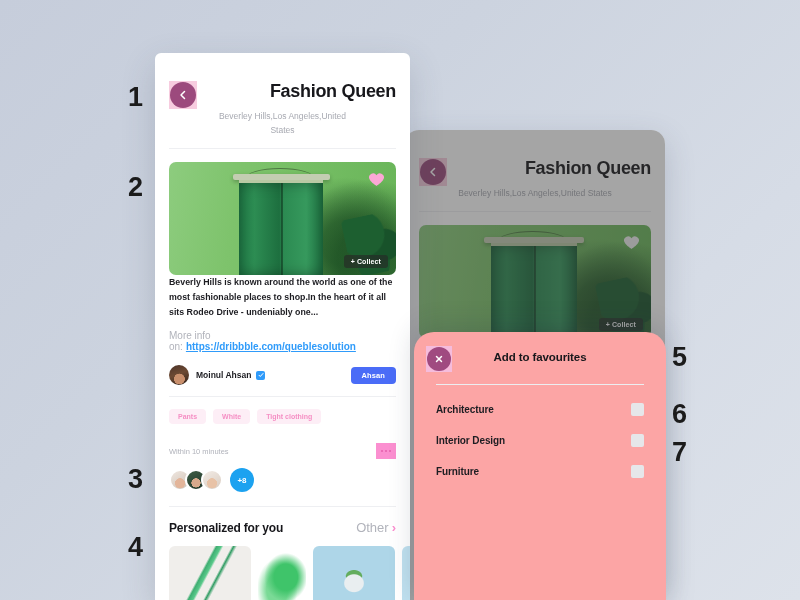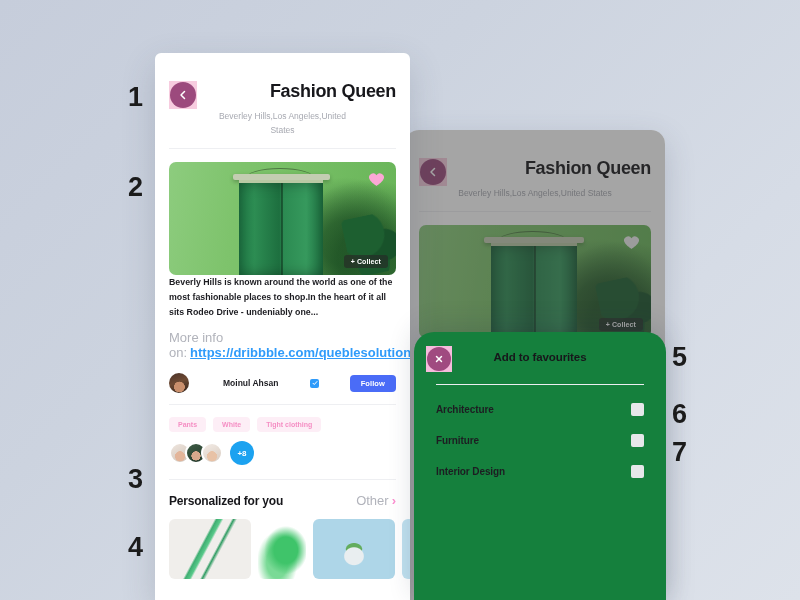--- a/index.html
+++ b/index.html
@@ -114,29 +114,29 @@
     background: rgba(38,38,38,.62); color: #fff;
     font-size: 7px; font-weight: 700; padding: 3px 7px; border-radius: 3px;
     letter-spacing: .1px;
   }
 
   
   .date { font-size: 7.5px; color: #b1b3bb; margin: 13px 0 7px; }
   .body-copy {
     font-size: 8.8px; font-weight: 700; color: #1d1d22; line-height: 1.72;
   }
-  .more-row { margin-top: 10px; font-size: 13px; color: #b1b3bb; }
+  .more-row { margin-top: 10px; font-size: 10px; color: #b1b3bb; }
   .more-link {
     color: #2f9bfa; font-weight: 700; text-decoration: underline;
     margin-left: 3px;
   }
 
   
   .author {
-    display: flex; align-items: center; margin-top: 13px; gap: 27px;
+    display: flex; align-items: center; margin-top: 13px;
   }
   .avatar-img {
     width: 20px; height: 20px; border-radius: 50%; flex: 0 0 auto;
     background:
       radial-gradient(circle at 52% 70%, #c98f6c 0 30%, transparent 32%),
       linear-gradient(160deg,#4a3128 0%,#6d4a33 45%,#2e2019 100%);
   }
   .author-name {
     font-size: 8.5px; font-weight: 700; color: #1d1d22; margin-left: 7px;
   }
@@ -212,21 +212,21 @@
     background:
       radial-gradient(ellipse at 50% 62%, #e9eef0 0 16%, transparent 18%),
       radial-gradient(ellipse at 50% 50%, #63ad5e 0 13%, transparent 15%),
       #aed6e8;
   }
   .card-d { width: 30px; background: #bfe0ef; }
 
   
   #modal {
     position: absolute; left: 414px; top: 332px; width: 252px; height: 268px;
-    background: #15803d; border-radius: 20px 20px 0 0;
+    background: #fca5a5; border-radius: 20px 20px 0 0;
     box-shadow: 0 -6px 26px rgba(40,50,70,.18);
     overflow: hidden;
   }
   .modal-hdr { position: relative; height: 52px; }
   .close-sq {
     position: absolute; left: 12px; top: 14px;
     width: 26px; height: 26px; background: #f5bcdc;
     display: flex; align-items: center; justify-content: center;
   }
   .close-circle {
@@ -325,30 +325,38 @@
       </div>
 
       <div class="author">
         <div class="avatar-img"></div>
         <div class="author-name">Moinul Ahsan</div>
         <span class="verified">
           <svg viewBox="0 0 24 24" fill="none" stroke="#fff" stroke-width="4" stroke-linecap="round" stroke-linejoin="round">
               <polyline points="4 13 9 18 20 6"></polyline>
             </svg>
         </span>
-        <button class="follow-btn">Follow</button>
+        <button class="follow-btn">Ahsan</button>
       </div>
       <div class="rule2"></div>
 
       <div class="tags">
         <span class="tag">Pants</span>
         <span class="tag">White</span>
         <span class="tag">Tight clothing</span>
       </div>
 
+      <div class="within-row">
+        <span class="within-label">Within 10 minutes</span>
+        <span class="dots-btn">
+            <i></i>
+            <i></i>
+            <i></i>
+          </span>
+      </div>
       <div class="stack">
         <div class="st-av st1"></div>
         <div class="st-av st2"></div>
         <div class="st-av st3"></div>
         <div class="plus-more">+8</div>
       </div>
       <div class="rule3"></div>
 
       <div class="pers-row">
         <span class="pers-title">Personalized for you</span>
@@ -382,26 +390,26 @@
 
 
 
 
     <div class="fav-item">
       <span class="fav-label">Architecture</span>
       <span class="cb cb-off"></span>
     </div>
 
     <div class="fav-item">
+      <span class="fav-label">Interior Design</span>
+      <span class="cb cb-off"></span>
+    </div>
+
+    <div class="fav-item">
       <span class="fav-label">Furniture</span>
-      <span class="cb cb-off"></span>
-    </div>
-
-    <div class="fav-item">
-      <span class="fav-label">Interior Design</span>
       <span class="cb cb-off"></span>
     </div>
 
   </div>
 </div>
 
 <div class="anno" style="left:128px; top:82px;">1</div>
 <div class="anno" style="left:128px; top:172px;">2</div>
 <div class="anno" style="left:128px; top:464px;">3</div>
 <div class="anno" style="left:128px; top:532px;">4</div>

